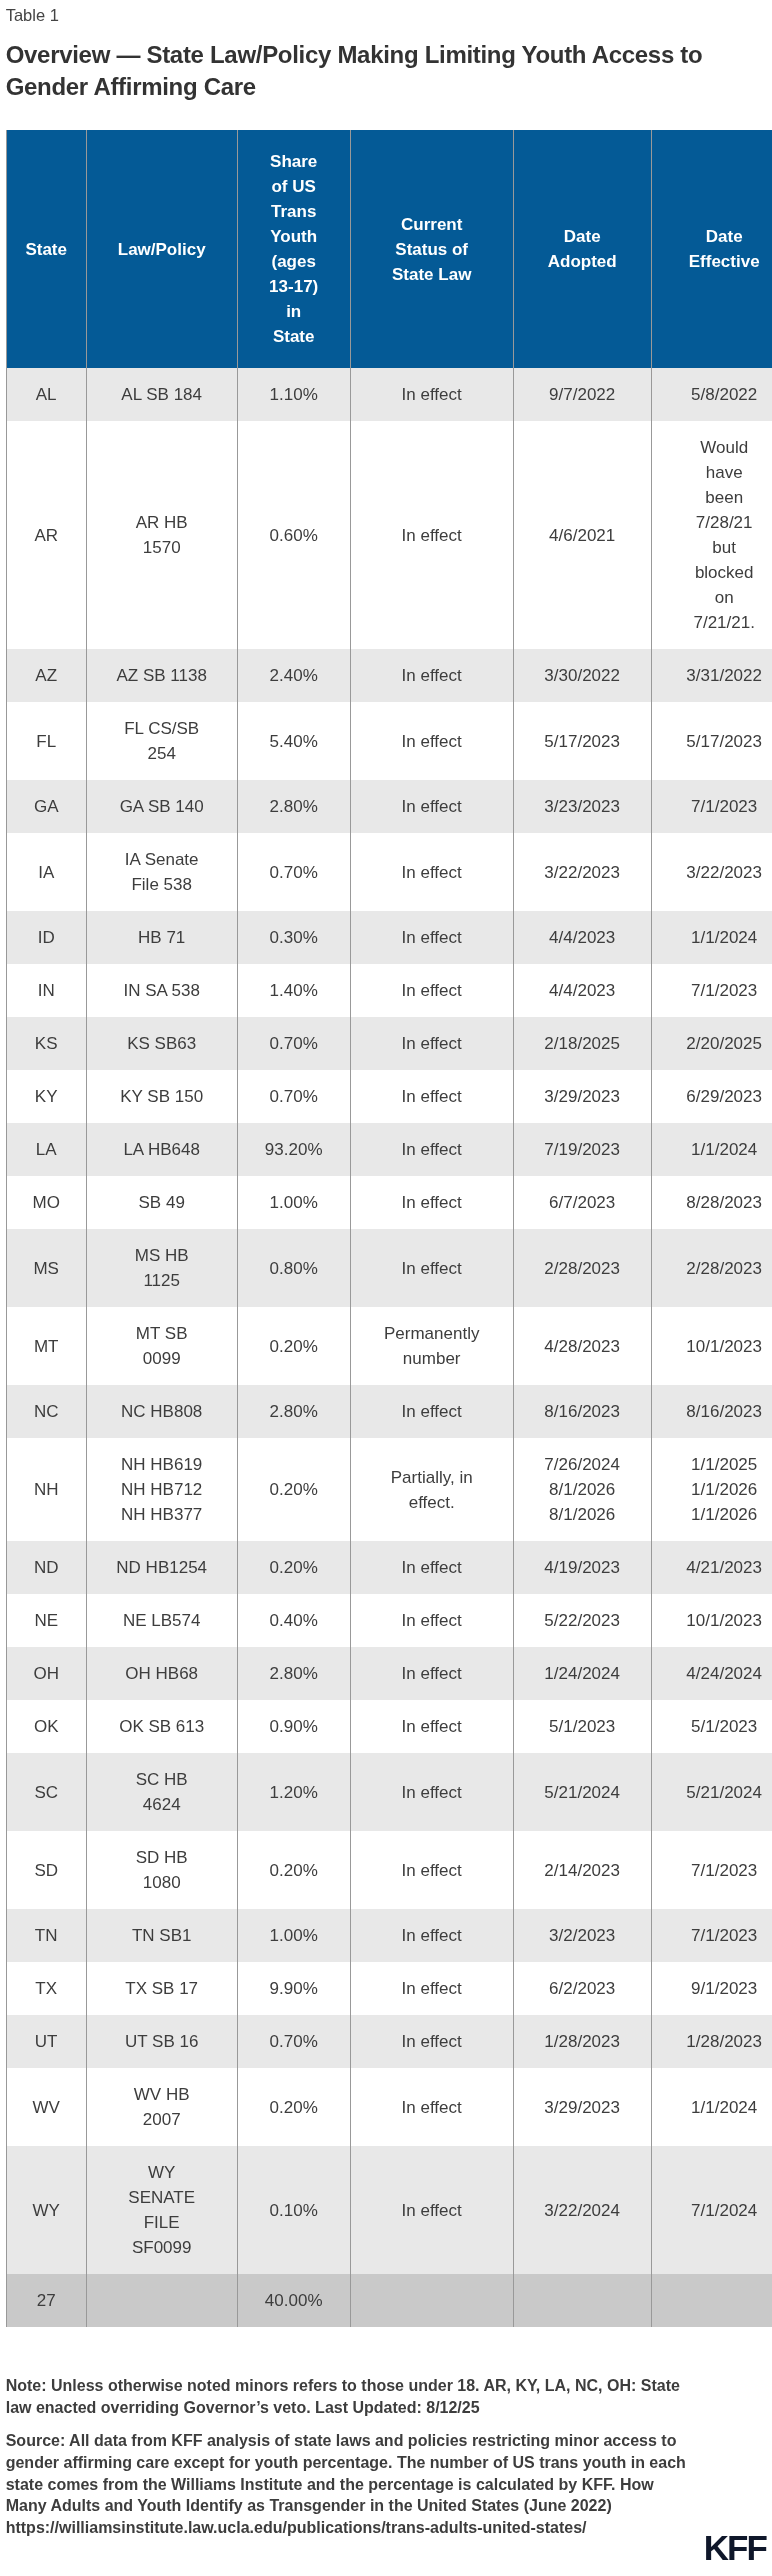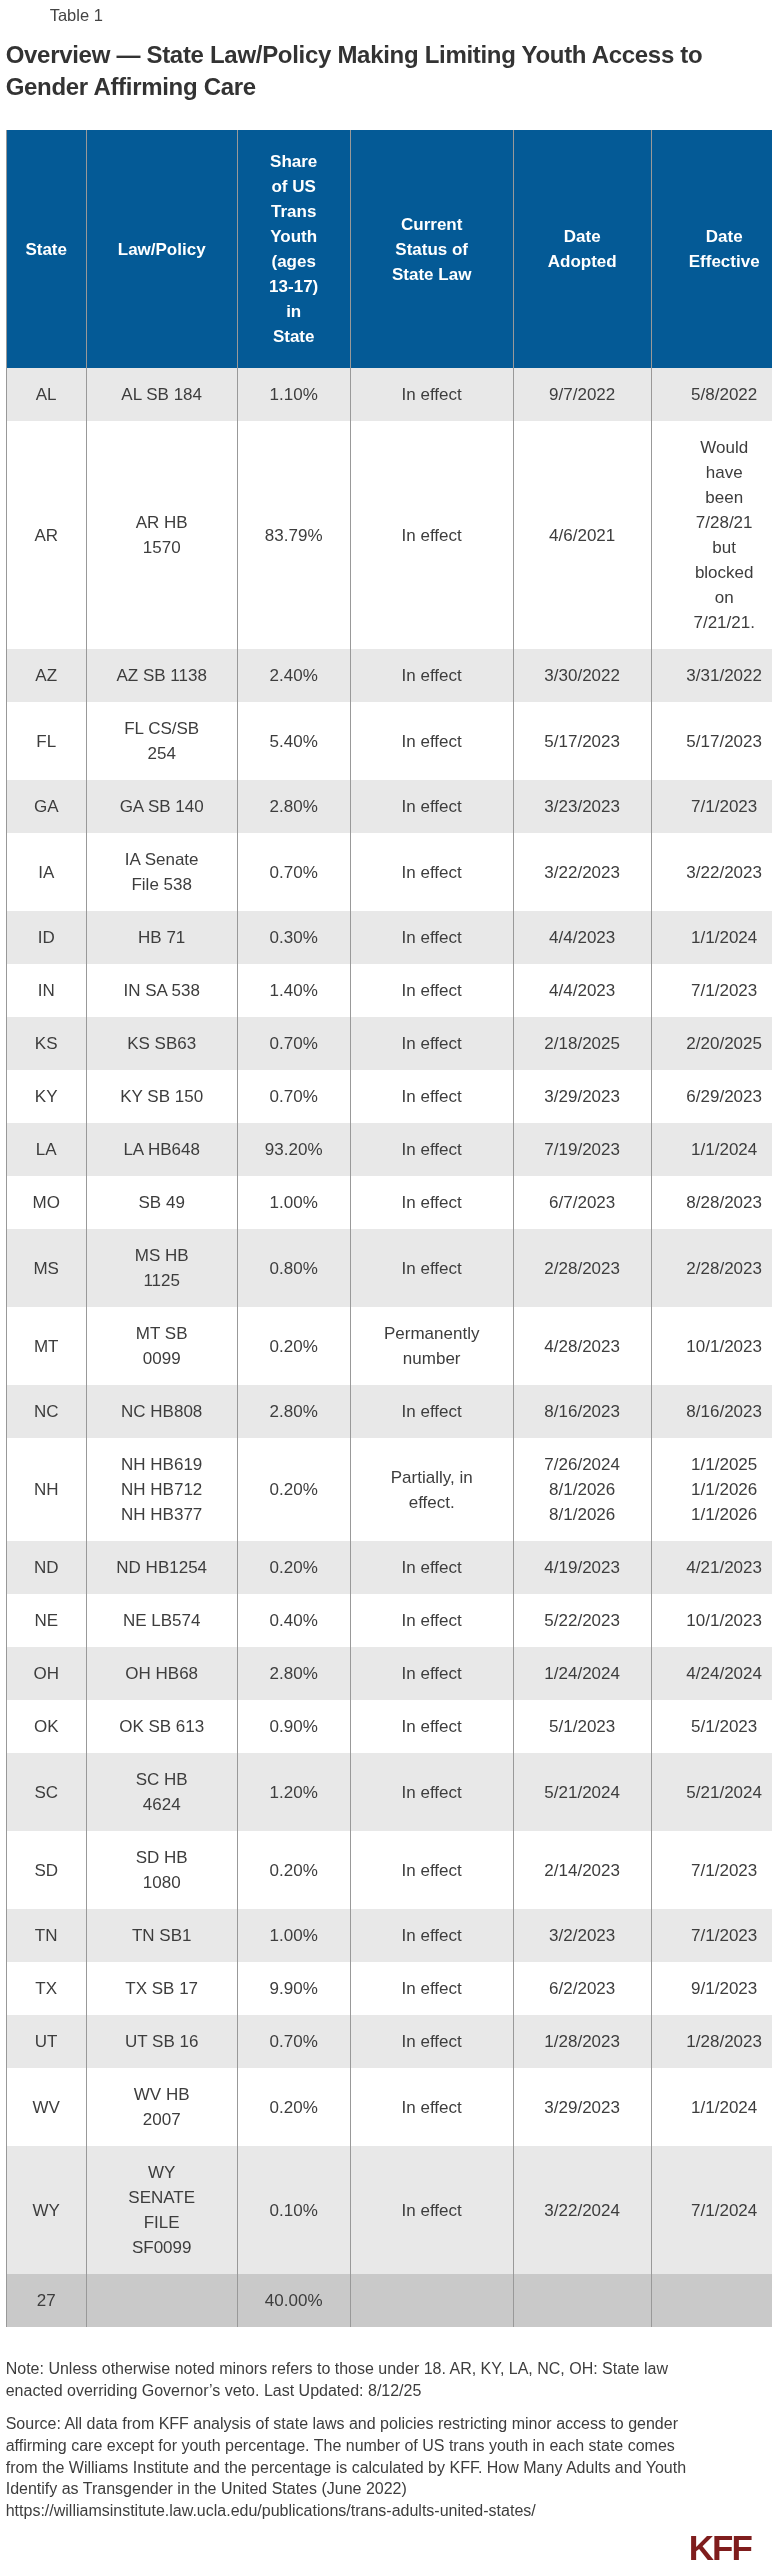--- a/index.html
+++ b/index.html
@@ -11,21 +11,21 @@
     --title:#333333;
   }
   html,body{margin:0;padding:0;}
   body{
     width:772px;height:2576px;overflow:hidden;position:relative;
     background:#ffffff;
     font-family:"Liberation Sans", sans-serif;
     color:var(--text);
   }
   .page{padding:6.3px 0 0 5.7px;}
-  .table-label{font-size:16.5px;color:#444444;margin-left:44px;}
+  .table-label{font-size:16.5px;color:#444444;}
   h1.title{
     margin:14px 0 0 0;max-width:734px;
     font-size:24px;line-height:1.34;font-weight:bold;color:var(--title);
     letter-spacing:-0.3px;
   }
   .table-wrap{margin-top:26.6px;width:766px;overflow:hidden;}
   table.data{
     border-collapse:collapse;table-layout:fixed;width:791px;
   }
   table.data th, table.data td{
@@ -37,25 +37,25 @@
   table.data thead th{
     background:var(--header-bg);color:#ffffff;
     font-size:17px;font-weight:bold;line-height:25px;padding:19px 16px;
   }
   table.data tbody td{
     font-size:17px;line-height:25px;padding:14px 6.3px;color:var(--text);
   }
   tr.alt td{background:var(--row-alt);}
   tr.plain td{background:#ffffff;}
   tr.total td{background:var(--total-bg);font-weight:normal;}
-  .notes{margin-top:31px;max-width:684px;}
+  .notes{margin-top:48px;max-width:684px;font-weight:bold;}
   .notes p{margin:0 0 11.4px 0;font-size:16px;line-height:1.36;color:var(--text);}
   .kff-logo{
-    position:absolute;right:21px;bottom:7.6px;
-    font-size:35px;font-weight:bold;letter-spacing:-1.9px;color:#7f1d1d;
+    position:absolute;right:6px;bottom:7.6px;
+    font-size:35px;font-weight:bold;letter-spacing:-1.9px;color:#0f172a;
     cursor:pointer;
   }
 </style>
 </head>
 <body>
 
 <div class="page">
   <div class="table-label">Table 1</div>
   <h1 class="title">Overview — State Law/Policy Making Limiting Youth Access to Gender Affirming Care</h1>
 
@@ -96,21 +96,21 @@
             <td>AL SB 184</td>
             <td>1.10%</td>
             <td>In effect</td>
             <td>9/7/2022</td>
             <td>5/8/2022</td>
           </tr>
           <tr class="plain">
             <td>AR</td>
             <td>AR HB
 1570</td>
-            <td>83.79%</td>
+            <td>0.60%</td>
             <td>In effect</td>
             <td>4/6/2021</td>
             <td>Would
 have
 been
 7/28/21
 but
 blocked
 on
 7/21/21.</td>

